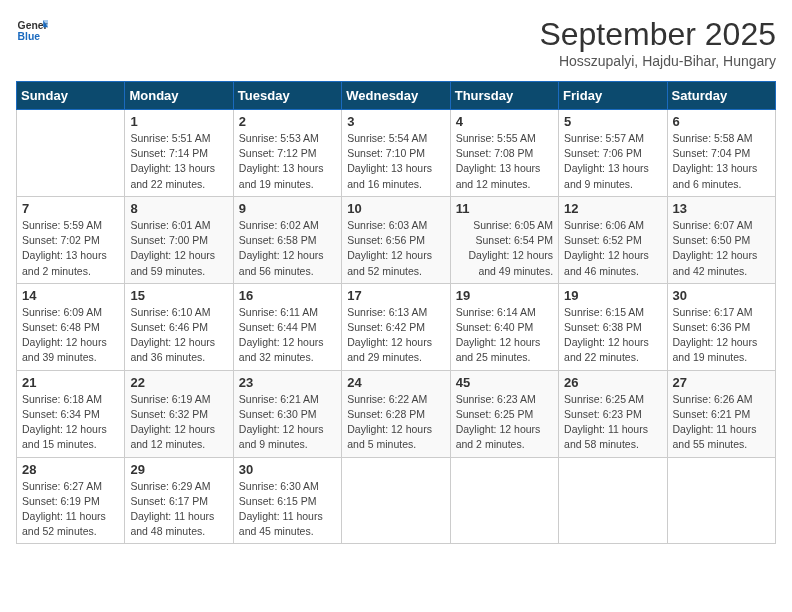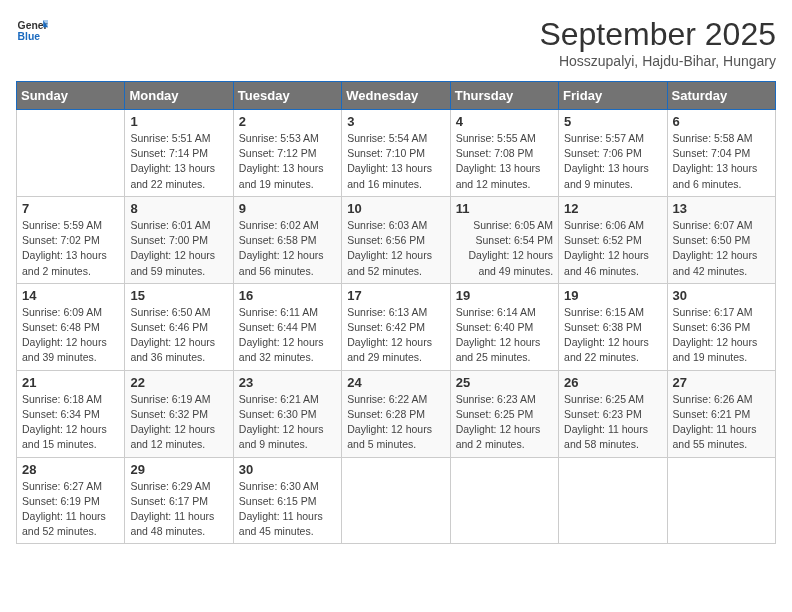--- a/index.html
+++ b/index.html
@@ -37,21 +37,21 @@
     .subtitle {
       font-size: 14px;
       color: #555;
     }
     table {
       width: 100%;
       border-collapse: collapse;
       font-size: 11px;
     }
     thead tr th {
-      background-color: #737373;
+      background-color: #0c4a6e;
       color: #fff;
       padding: 6px 4px;
       text-align: left;
       font-size: 13px;
       font-weight: bold;
       border: 1px solid #1a6abf;
     }
     tbody tr td {
       border: 1px solid #ccc;
       padding: 4px 5px;
@@ -209,21 +209,21 @@
       <tr>
         <td>
           <span class="day-number">14</span>
           <div class="day-info" style="white-space: pre-line;">Sunrise: 6:09 AM
 Sunset: 6:48 PM
 Daylight: 12 hours
 and 39 minutes.</div>
         </td>
         <td>
           <span class="day-number">15</span>
-          <div class="day-info" style="white-space: pre-line;">Sunrise: 6:50 AM
+          <div class="day-info" style="white-space: pre-line;">Sunrise: 6:10 AM
 Sunset: 6:46 PM
 Daylight: 12 hours
 and 36 minutes.</div>
         </td>
         <td>
           <span class="day-number">16</span>
           <div class="day-info" style="white-space: pre-line;">Sunrise: 6:11 AM
 Sunset: 6:44 PM
 Daylight: 12 hours
 and 32 minutes.</div>
@@ -280,21 +280,21 @@
 and 9 minutes.</div>
         </td>
         <td>
           <span class="day-number">24</span>
           <div class="day-info" style="white-space: pre-line;">Sunrise: 6:22 AM
 Sunset: 6:28 PM
 Daylight: 12 hours
 and 5 minutes.</div>
         </td>
         <td>
-          <span class="day-number">25</span>
+          <span class="day-number">45</span>
           <div class="day-info" style="white-space: pre-line;">Sunrise: 6:23 AM
 Sunset: 6:25 PM
 Daylight: 12 hours
 and 2 minutes.</div>
         </td>
         <td>
           <span class="day-number">26</span>
           <div class="day-info" style="white-space: pre-line;">Sunrise: 6:25 AM
 Sunset: 6:23 PM
 Daylight: 11 hours

